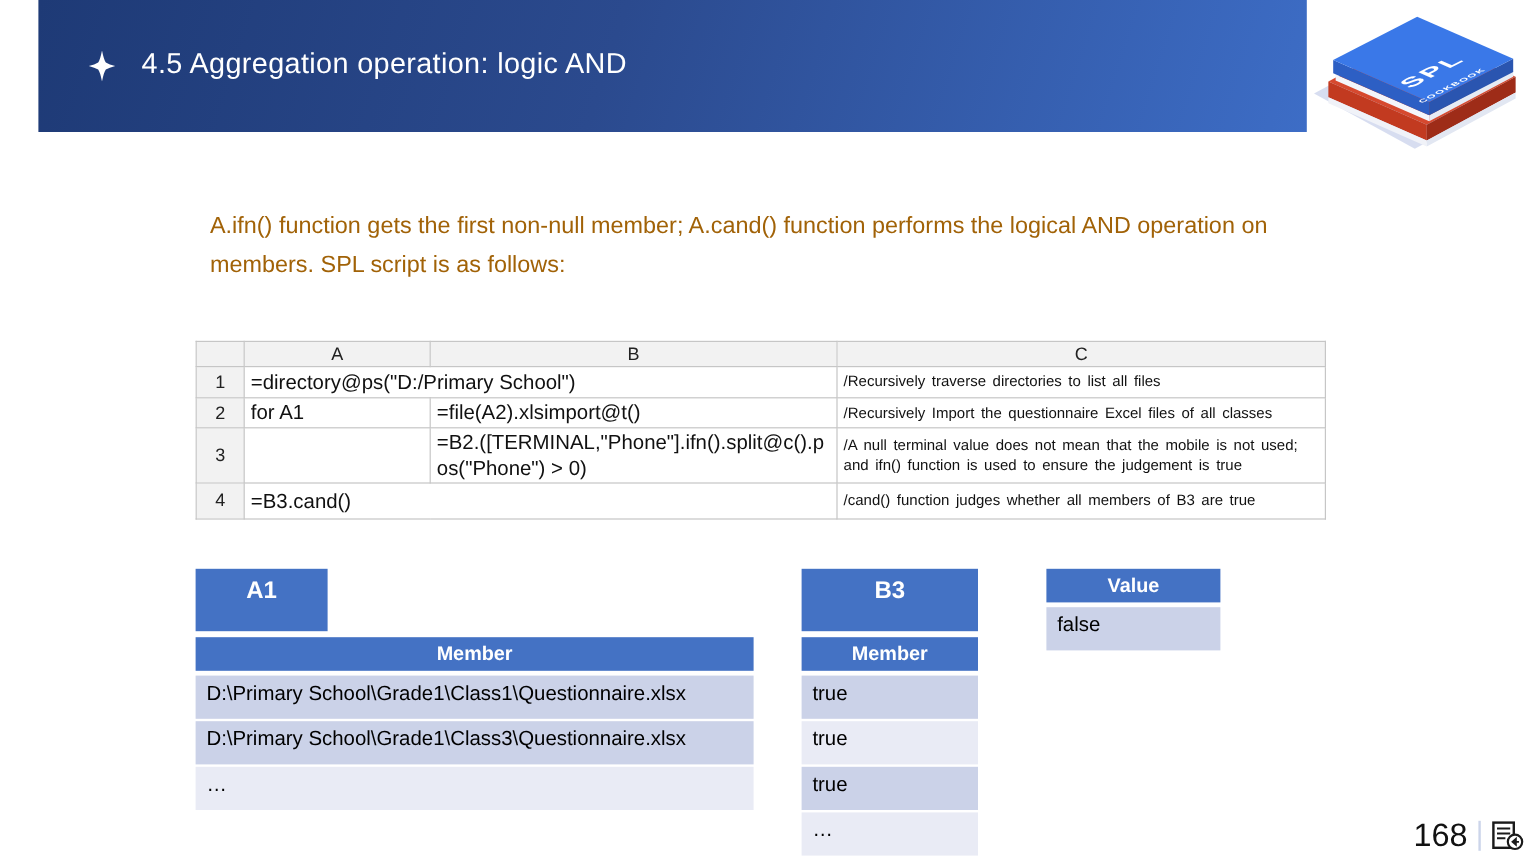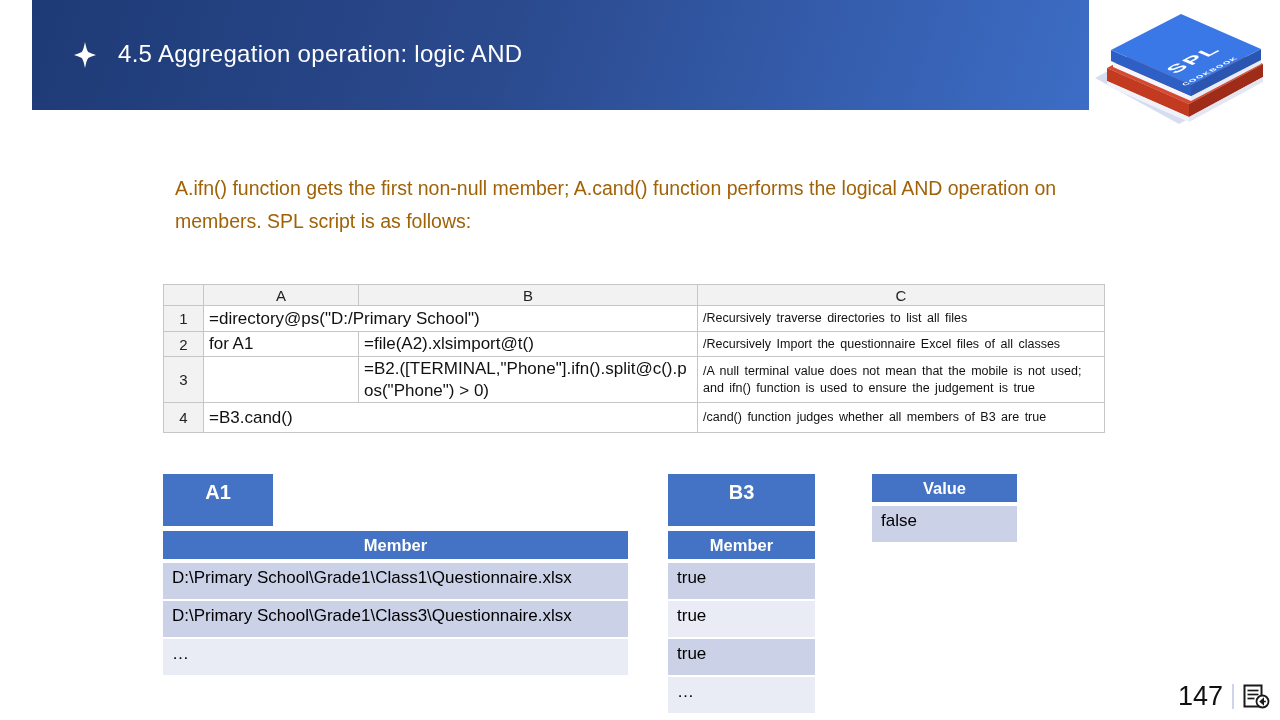--- a/index.html
+++ b/index.html
@@ -173,21 +173,21 @@
     <div class="rrow odd">true</div>
     <div class="rrow even">…</div>
   </div>
 
   <div class="rtable" style="left:872px; width:145px;">
     <div class="rheader">Value</div>
     <div class="rrow odd">false</div>
   </div>
 
   <div class="footer">
-    <div class="pagenum">147</div>
+    <div class="pagenum">168</div>
     <div class="fdivider"></div>
     <svg width="27" height="25" viewBox="0 0 27 25">
       <rect x="1.5" y="1.5" width="17" height="21" fill="#ffffff" stroke="#1a1a1a" stroke-width="2"></rect>
       <line x1="4.5" y1="6.5" x2="15.5" y2="6.5" stroke="#1a1a1a" stroke-width="1.7"></line>
       <line x1="4.5" y1="10.5" x2="15.5" y2="10.5" stroke="#1a1a1a" stroke-width="1.7"></line>
       <line x1="4.5" y1="14.5" x2="11.5" y2="14.5" stroke="#1a1a1a" stroke-width="1.7"></line>
       <circle cx="19.5" cy="17.5" r="6" fill="#ffffff" stroke="#1a1a1a" stroke-width="1.8"></circle>
       <path d="M22.8 17.5 L17.8 17.5 M17.3 17.5 L20.3 14.9 L20.3 20.1 Z" fill="#1a1a1a" stroke="#1a1a1a" stroke-width="1.4"></path>
     </svg>
   </div>

